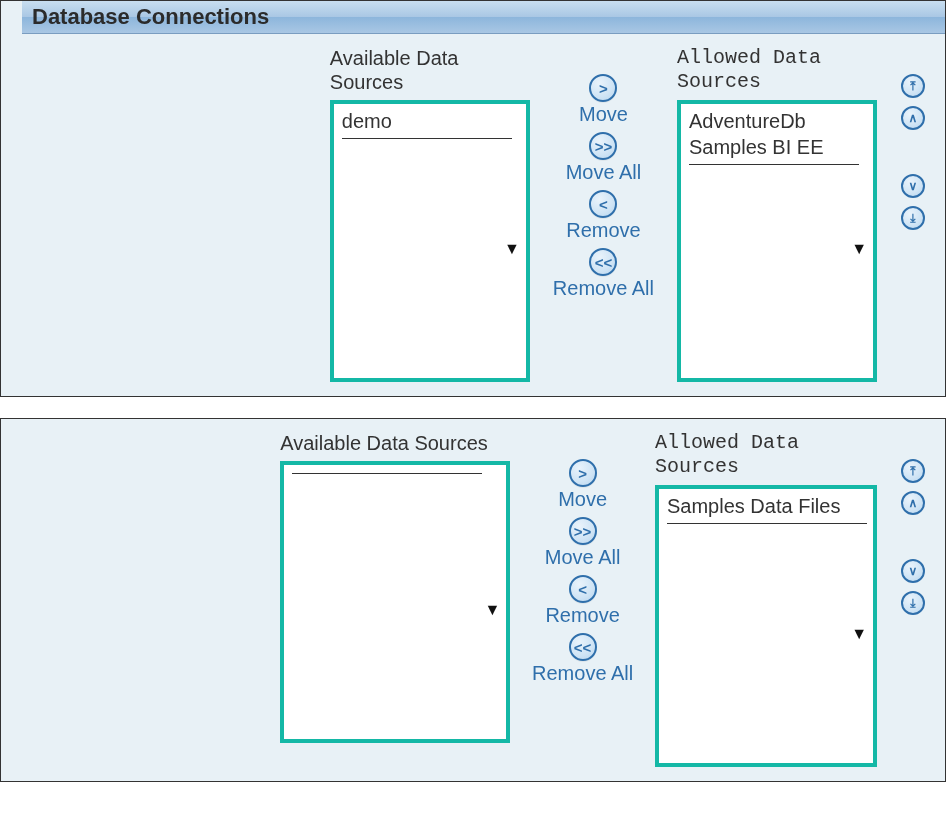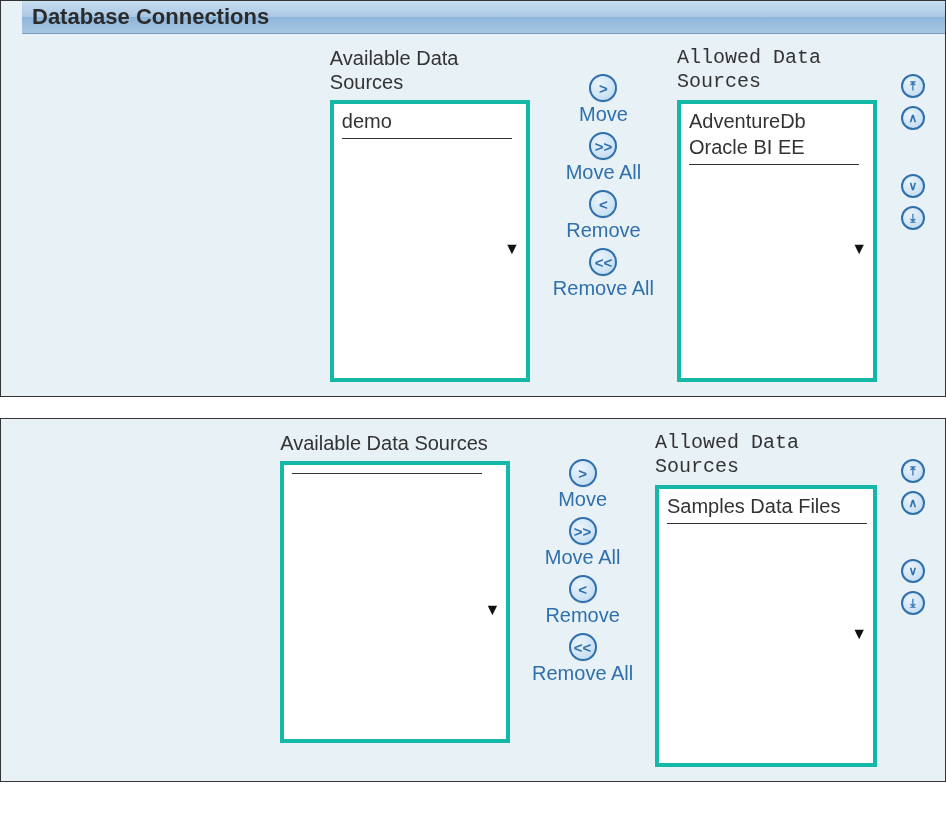--- a/index.html
+++ b/index.html
@@ -167,21 +167,21 @@
         <div class="circle-btn">&lt;&lt;</div>
         <div class="shuttle-label">Remove All</div>
       </div>
     </div>
 
     <div class="col">
       <div class="col-label wide-label">Allowed Data Sources</div>
       <div class="listbox-wrap">
         <div class="listbox">
           <div class="item">AdventureDb</div>
-          <div class="item">Oracle BI EE</div>
+          <div class="item">Samples BI EE</div>
           <hr class="divider">
         </div>
         <div class="dropdown-caret">▼</div>
       </div>
     </div>
 
     <div class="reorder-buttons">
       <div class="small-circle">⤒</div>
       <div class="small-circle">∧</div>
       <div class="spacer"></div>

